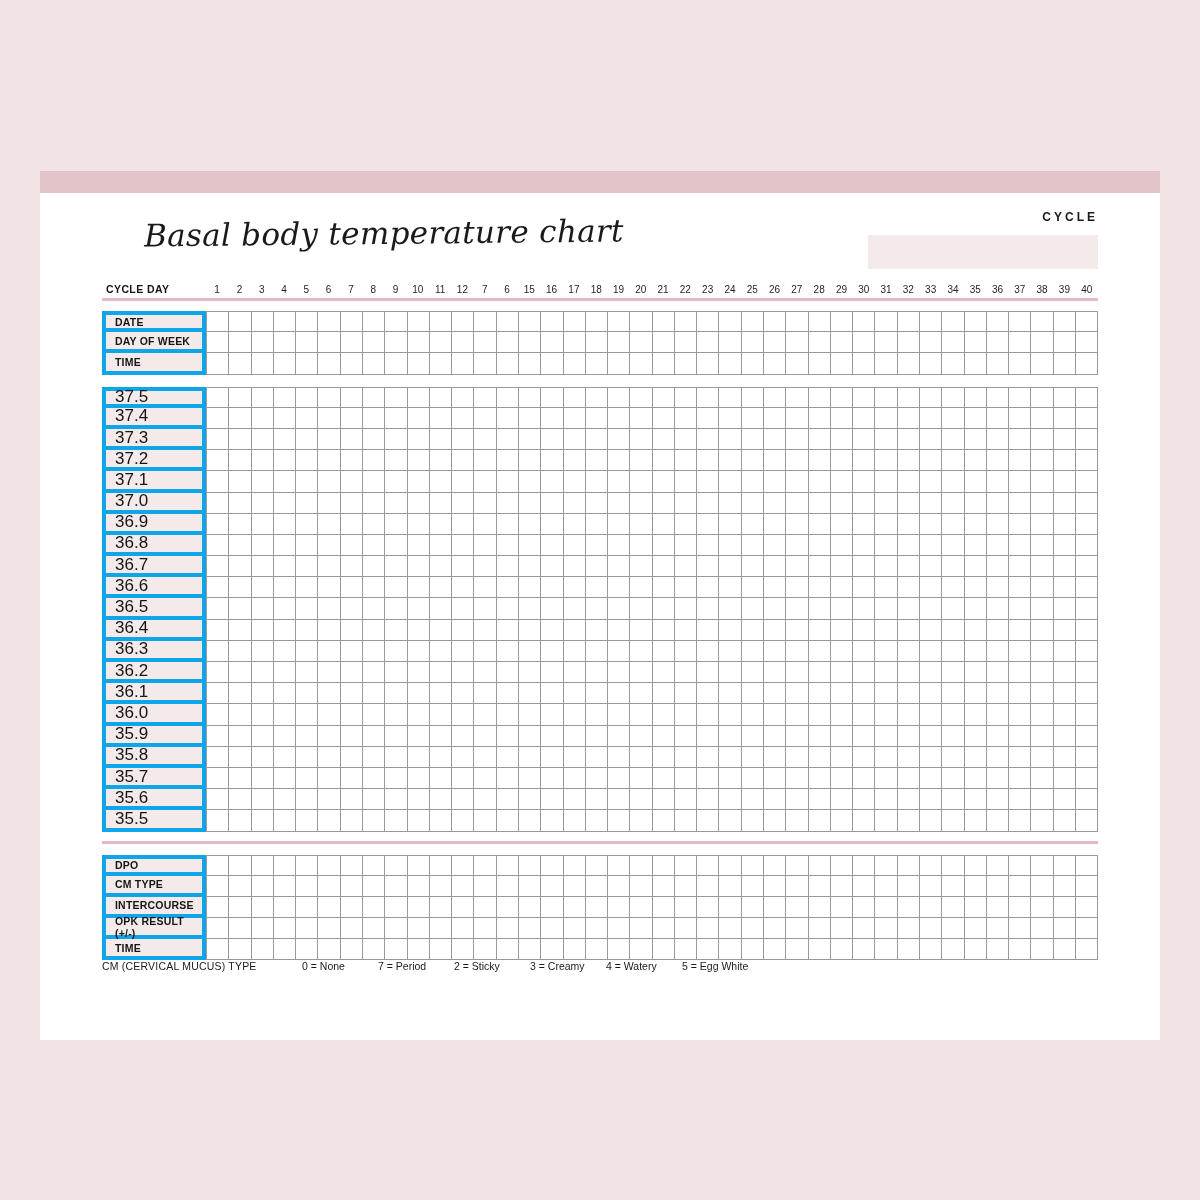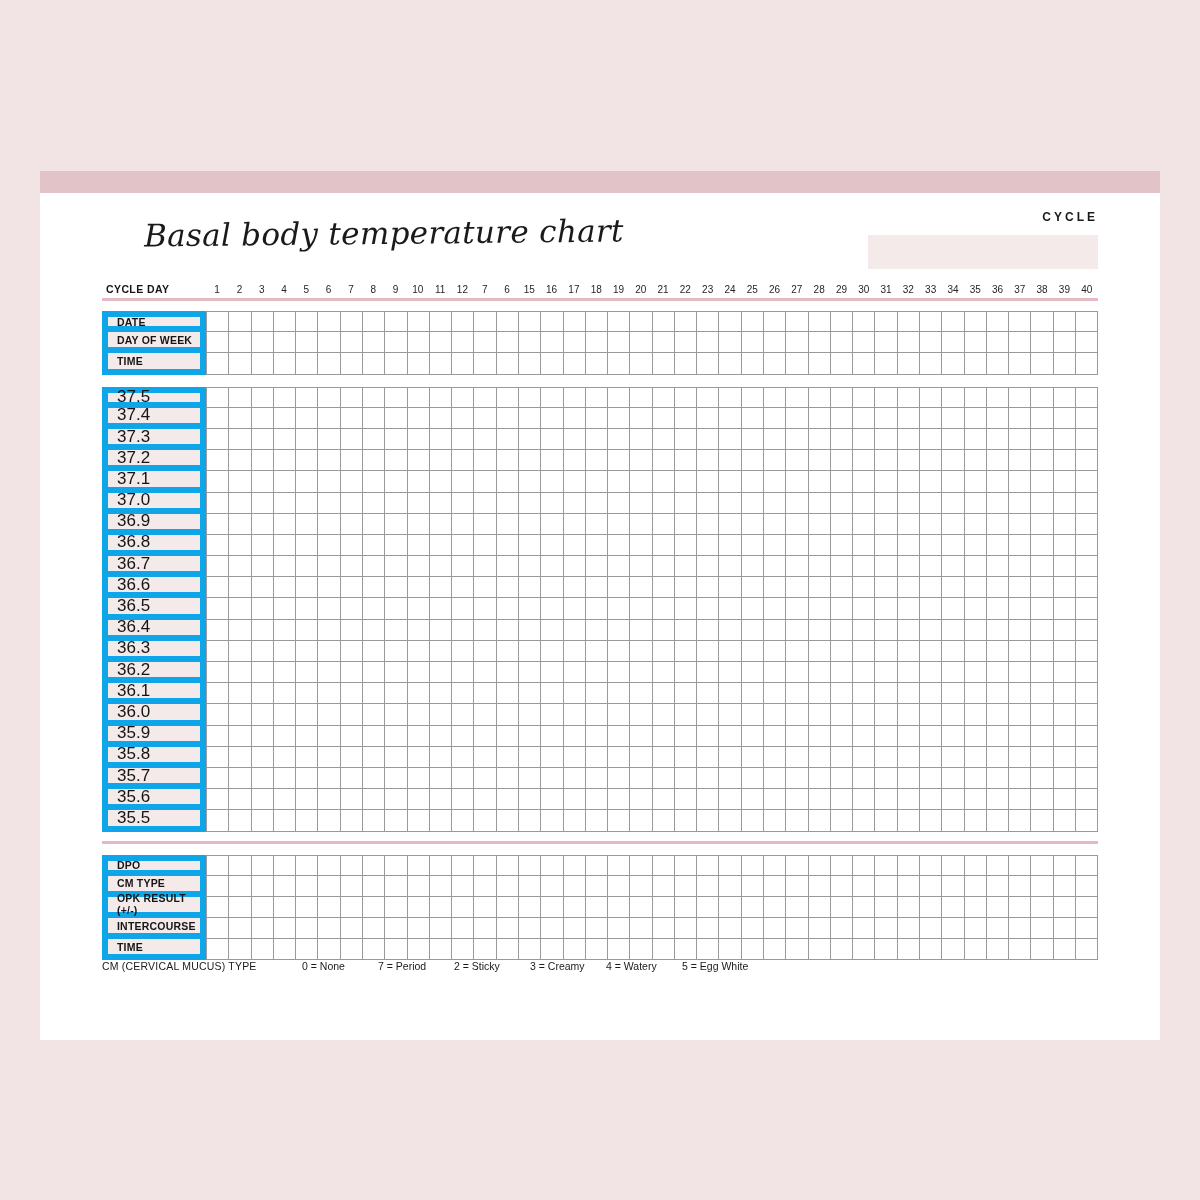--- a/index.html
+++ b/index.html
@@ -73,21 +73,21 @@
   
   
   .row {
     display: flex;
     align-items: stretch;
   }
   .lbl {
     width: 104px;
     min-width: 104px;
     box-sizing: border-box;
-    border: 6px solid #0ea5e9;
+    border: 4px solid #0ea5e9;
     font-size: 10.5px;
     font-weight: bold;
     color: #151515;
     display: flex;
     align-items: center;
     padding-left: 9px;
     letter-spacing: 0.2px;
     background: #ffffff;
   }
   .lbl.tint { background: #f4eaea; }
@@ -1402,66 +1402,66 @@
             <div class="cell"></div>
             <div class="cell"></div>
             <div class="cell"></div>
             <div class="cell"></div>
             <div class="cell"></div>
             <div class="cell"></div>
             <div class="cell"></div>
           </div>
         </div>
         <div class="row rh21">
+          <div class="lbl tint">INTERCOURSE</div>
+          <div class="cells">
+            <div class="cell"></div>
+            <div class="cell"></div>
+            <div class="cell"></div>
+            <div class="cell"></div>
+            <div class="cell"></div>
+            <div class="cell"></div>
+            <div class="cell"></div>
+            <div class="cell"></div>
+            <div class="cell"></div>
+            <div class="cell"></div>
+            <div class="cell"></div>
+            <div class="cell"></div>
+            <div class="cell"></div>
+            <div class="cell"></div>
+            <div class="cell"></div>
+            <div class="cell"></div>
+            <div class="cell"></div>
+            <div class="cell"></div>
+            <div class="cell"></div>
+            <div class="cell"></div>
+            <div class="cell"></div>
+            <div class="cell"></div>
+            <div class="cell"></div>
+            <div class="cell"></div>
+            <div class="cell"></div>
+            <div class="cell"></div>
+            <div class="cell"></div>
+            <div class="cell"></div>
+            <div class="cell"></div>
+            <div class="cell"></div>
+            <div class="cell"></div>
+            <div class="cell"></div>
+            <div class="cell"></div>
+            <div class="cell"></div>
+            <div class="cell"></div>
+            <div class="cell"></div>
+            <div class="cell"></div>
+            <div class="cell"></div>
+            <div class="cell"></div>
+            <div class="cell"></div>
+          </div>
+        </div>
+        <div class="row rh21">
           <div class="lbl tint">OPK RESULT (+/-)</div>
-          <div class="cells">
-            <div class="cell"></div>
-            <div class="cell"></div>
-            <div class="cell"></div>
-            <div class="cell"></div>
-            <div class="cell"></div>
-            <div class="cell"></div>
-            <div class="cell"></div>
-            <div class="cell"></div>
-            <div class="cell"></div>
-            <div class="cell"></div>
-            <div class="cell"></div>
-            <div class="cell"></div>
-            <div class="cell"></div>
-            <div class="cell"></div>
-            <div class="cell"></div>
-            <div class="cell"></div>
-            <div class="cell"></div>
-            <div class="cell"></div>
-            <div class="cell"></div>
-            <div class="cell"></div>
-            <div class="cell"></div>
-            <div class="cell"></div>
-            <div class="cell"></div>
-            <div class="cell"></div>
-            <div class="cell"></div>
-            <div class="cell"></div>
-            <div class="cell"></div>
-            <div class="cell"></div>
-            <div class="cell"></div>
-            <div class="cell"></div>
-            <div class="cell"></div>
-            <div class="cell"></div>
-            <div class="cell"></div>
-            <div class="cell"></div>
-            <div class="cell"></div>
-            <div class="cell"></div>
-            <div class="cell"></div>
-            <div class="cell"></div>
-            <div class="cell"></div>
-            <div class="cell"></div>
-          </div>
-        </div>
-        <div class="row rh21">
-          <div class="lbl tint">INTERCOURSE</div>
           <div class="cells">
             <div class="cell"></div>
             <div class="cell"></div>
             <div class="cell"></div>
             <div class="cell"></div>
             <div class="cell"></div>
             <div class="cell"></div>
             <div class="cell"></div>
             <div class="cell"></div>
             <div class="cell"></div>

